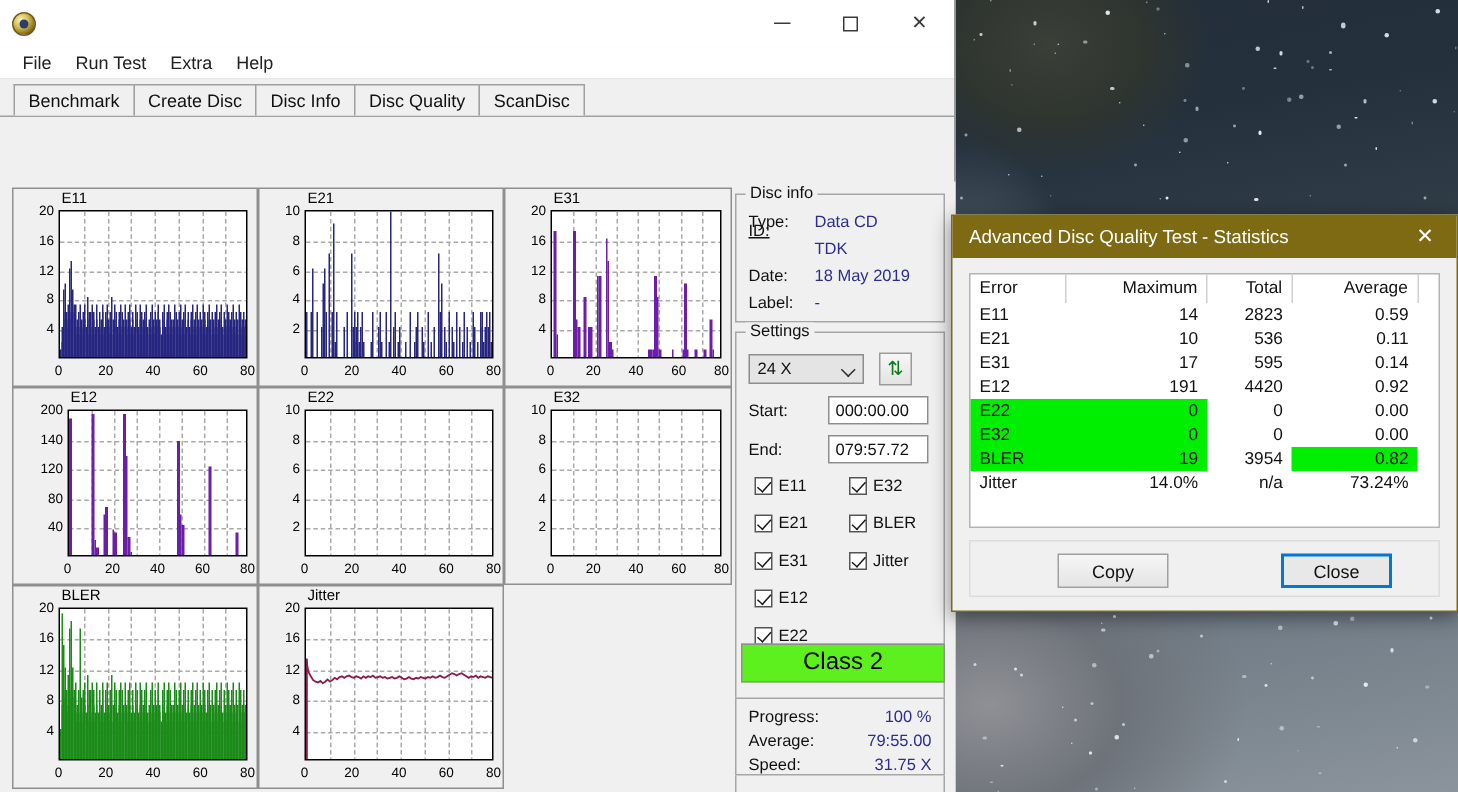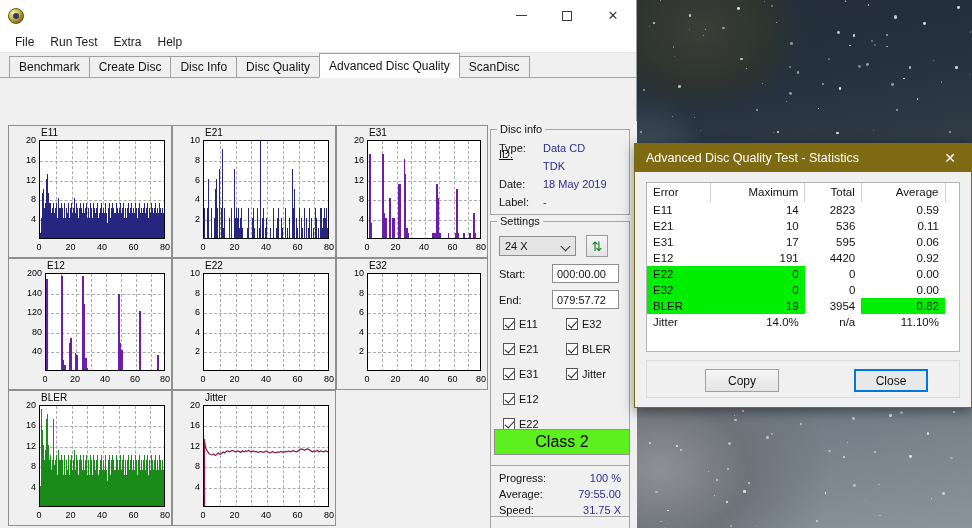--- a/index.html
+++ b/index.html
@@ -647,21 +647,20 @@
     <div class="menu-item">Extra</div>
     <div class="menu-item">Help</div>
   </div>
 
 
   <div id="tabstrip">
     <div class="tab">Benchmark</div>
     <div class="tab">Create Disc</div>
     <div class="tab">Disc Info</div>
     <div class="tab">Disc Quality</div>
-    <div class="tab active">Advanced Disc Quality</div>
     <div class="tab">ScanDisc</div>
   </div>
 
   <div id="content">
     <div id="charts-root">
         <div class="chart-cell" style="left: 8px; top: 4px; width: 164px; height: 133px;">
           <div class="chart-title" style="left: 32px; top: 1px;">E11</div>
           <div class="chart-inner" style="left: 30px; top: 14px; width: 126px; height: 99px;">
             <div class="gridv" style="left: 15.75px; top: 0px; height: 99px;"></div>
             <div class="gridv" style="left: 31.5px; top: 0px; height: 99px;"></div>
@@ -1573,21 +1572,21 @@
             <td class="c-err">E21</td>
             <td>10</td>
             <td>536</td>
             <td>0.11</td>
             <td></td>
           </tr>
           <tr>
             <td class="c-err">E31</td>
             <td>17</td>
             <td>595</td>
-            <td>0.06</td>
+            <td>0.14</td>
             <td></td>
           </tr>
           <tr>
             <td class="c-err">E12</td>
             <td>191</td>
             <td>4420</td>
             <td>0.92</td>
             <td></td>
           </tr>
           <tr>
@@ -1608,21 +1607,21 @@
             <td class="c-err hl-green">BLER</td>
             <td class="hl-green">19</td>
             <td>3954</td>
             <td class="hl-green">0.82</td>
             <td></td>
           </tr>
           <tr>
             <td class="c-err">Jitter</td>
             <td>14.0%</td>
             <td>n/a</td>
-            <td>11.10%</td>
+            <td>73.24%</td>
             <td></td>
           </tr>
         </tbody>
     </table>
   </div>
 
   <div id="stats-footer">
     <div class="dlg-btn" id="btn-copy">Copy</div>
     <div class="dlg-btn primary" id="btn-close">Close</div>
   </div>

